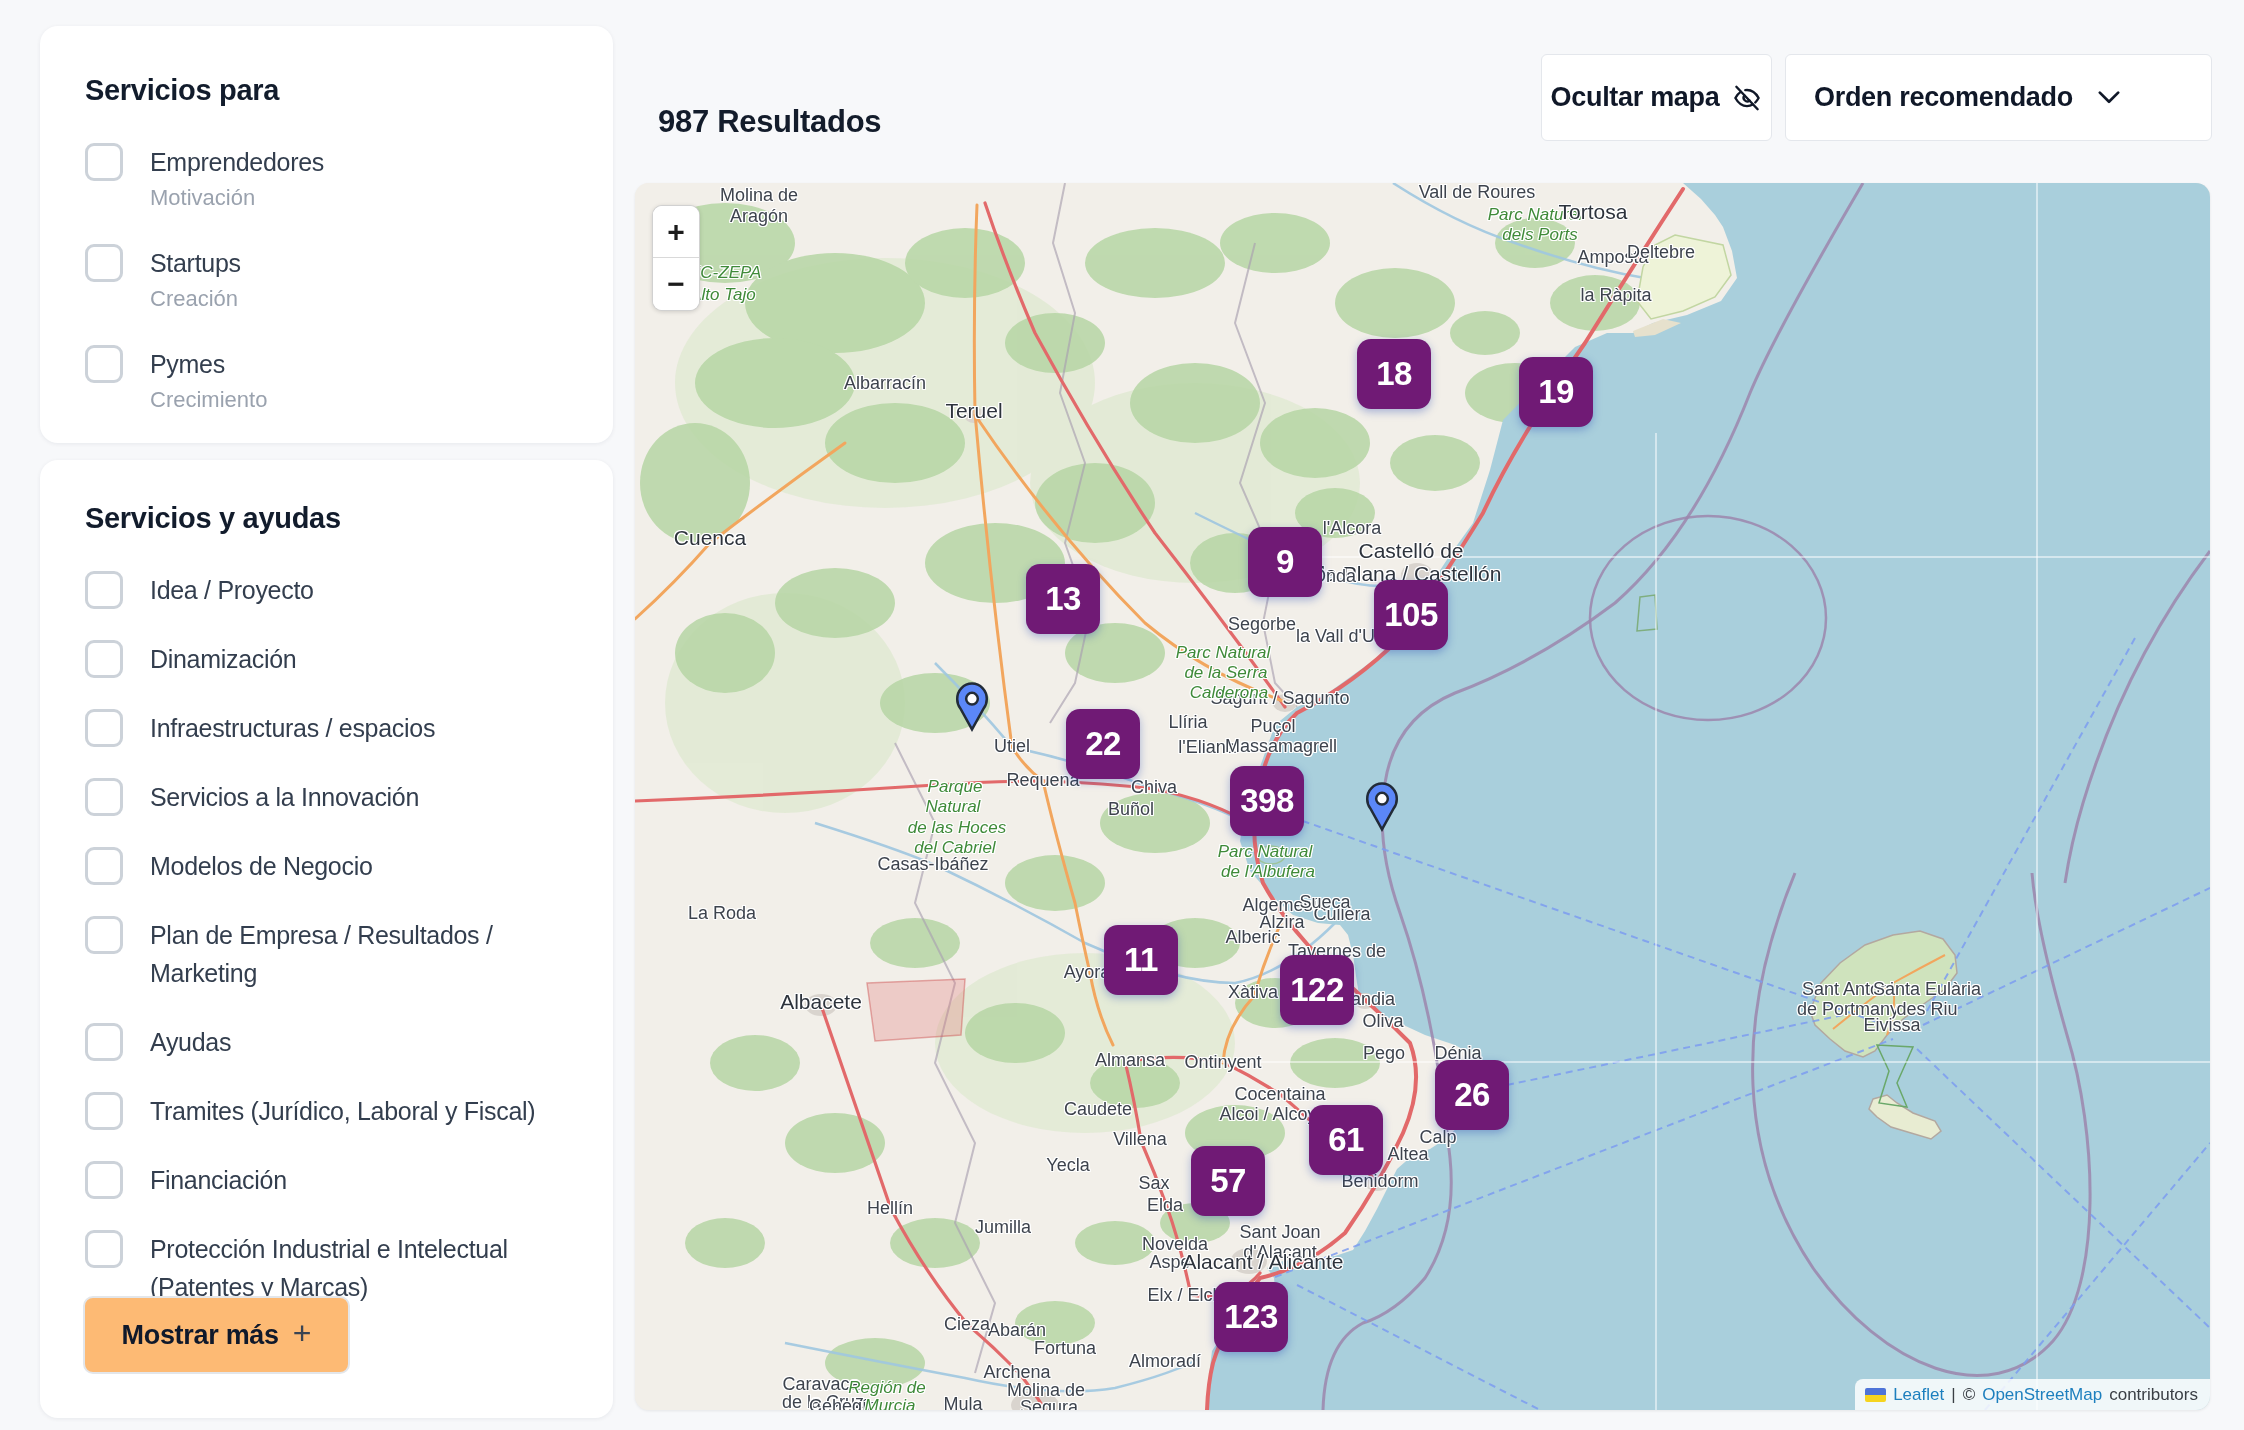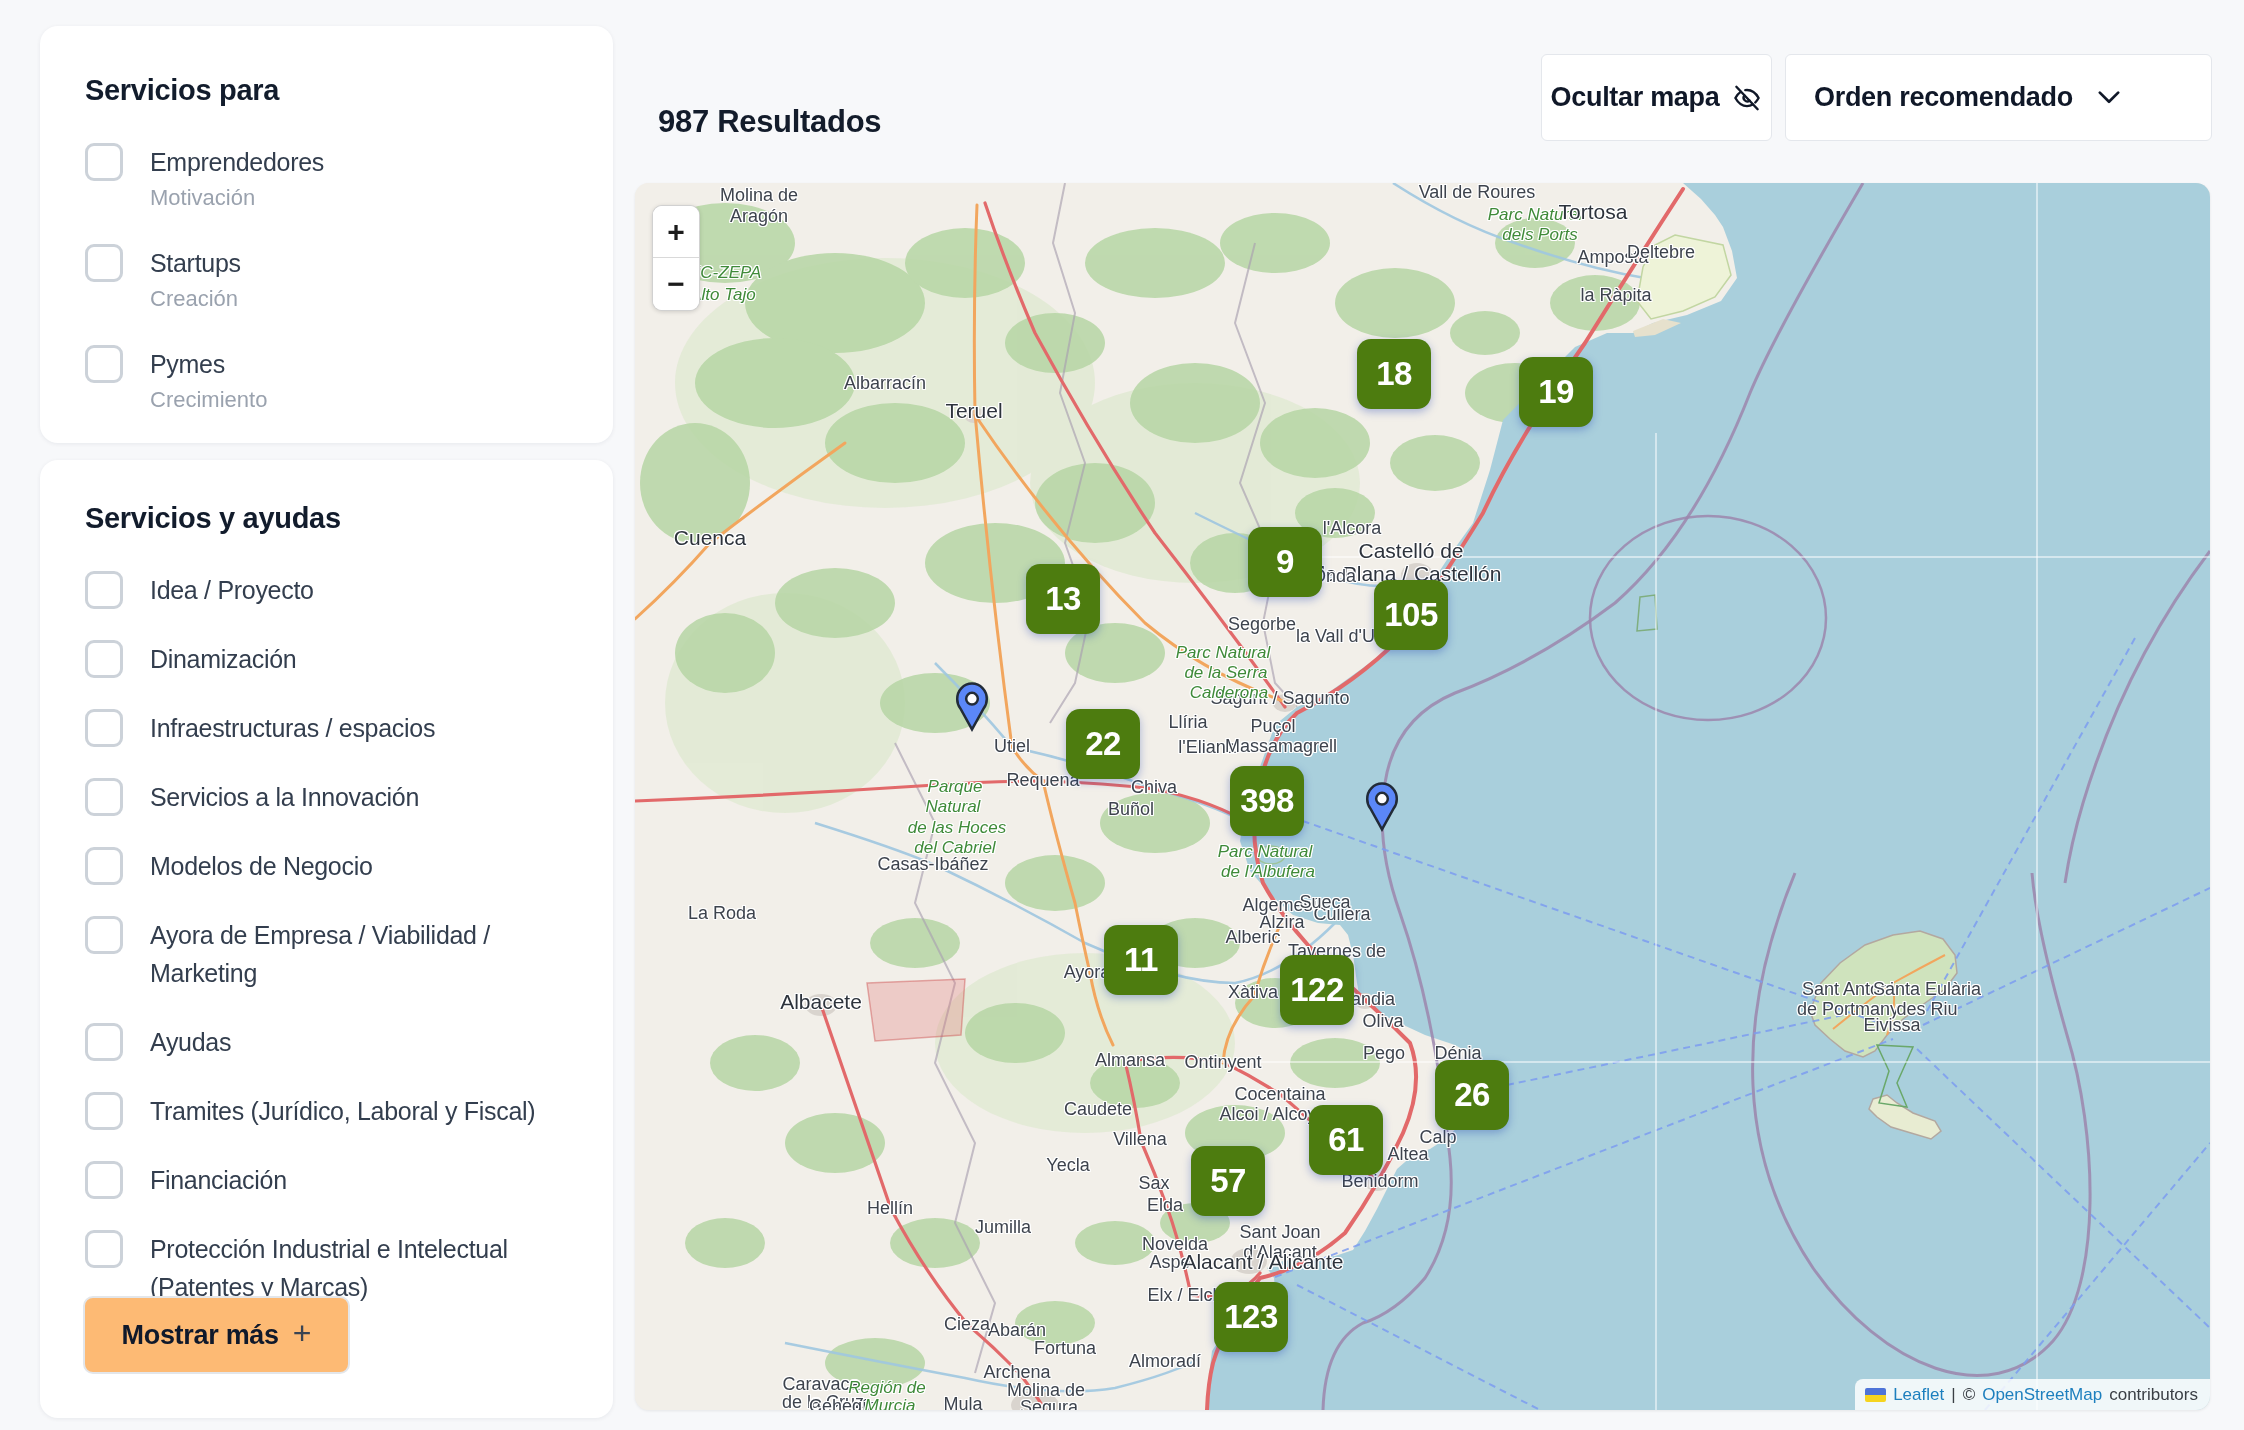--- a/index.html
+++ b/index.html
@@ -30,21 +30,21 @@
   .topbtn .blabel{font-size:27px;font-weight:700;color:#101828;letter-spacing:-.3px;white-space:nowrap;}
   
   #map{position:absolute;left:635px;top:183px;width:1575px;height:1227px;border-radius:14px;
       overflow:hidden;background:#f2efe9;box-shadow:0 1px 3px rgba(0,0,0,.08);cursor:grab;}
   #map svg.base{position:absolute;left:0;top:0;}
   #markers{position:absolute;left:0;top:0;width:100%;height:100%;}
   .mlabel{position:absolute;transform:translate(-50%,-50%);white-space:nowrap;font-size:18px;color:#3d434d;
      text-shadow:1px 0 0 #fff,-1px 0 0 #fff,0 1px 0 #fff,0 -1px 0 #fff,1px 1px 0 #fff,-1px -1px 0 #fff,1px -1px 0 #fff,-1px 1px 0 #fff;}
   .mlabel.city{font-size:21px;color:#2d333c;}
   .mlabel.park{font-style:italic;color:#3f8a39;font-size:17px;}
-  .cluster{position:absolute;transform:translate(-50%,-50%);width:74px;height:70px;background:#4d7c0f;
+  .cluster{position:absolute;transform:translate(-50%,-50%);width:74px;height:70px;background:#701a75;
      border-radius:14px;color:#fff;font-weight:700;font-size:33px;display:flex;align-items:center;
      justify-content:center;box-shadow:0 3px 8px rgba(30,64,175,.35);cursor:pointer;letter-spacing:-.5px;}
   .pin{position:absolute;transform:translate(-50%,-100%);width:34px;height:50px;cursor:pointer;}
   #zoom-ctl{position:absolute;left:17px;top:22px;width:46px;background:#fff;border:1px solid rgba(0,0,0,.18);
      border-radius:10px;overflow:hidden;box-shadow:0 1px 4px rgba(0,0,0,.15);}
   .zbtn{width:100%;height:52px;display:flex;align-items:center;justify-content:center;font-size:30px;
      font-weight:700;color:#1c1c1c;background:#fff;cursor:pointer;box-sizing:border-box;}
   .zbtn.zin{border-bottom:1px solid #d9d9d9;}
   #attribution{position:absolute;right:0;bottom:0;height:31px;background:rgba(255,255,255,.82);
      border-top-left-radius:8px;display:flex;align-items:center;gap:7px;padding:0 12px 0 10px;
@@ -113,21 +113,21 @@
         </div>
         <div class="filter-row">
           <span class="cb"></span>
           <span class="ftext">
             <span class="flabel">Modelos de Negocio</span>
           </span>
         </div>
         <div class="filter-row">
           <span class="cb"></span>
           <span class="ftext">
-            <span class="flabel">Ayora de Empresa / Viabilidad / Marketing</span>
+            <span class="flabel">Plan de Empresa / Resultados / Marketing</span>
           </span>
         </div>
         <div class="filter-row">
           <span class="cb"></span>
           <span class="ftext">
             <span class="flabel">Ayudas</span>
           </span>
         </div>
         <div class="filter-row">
           <span class="cb"></span>

